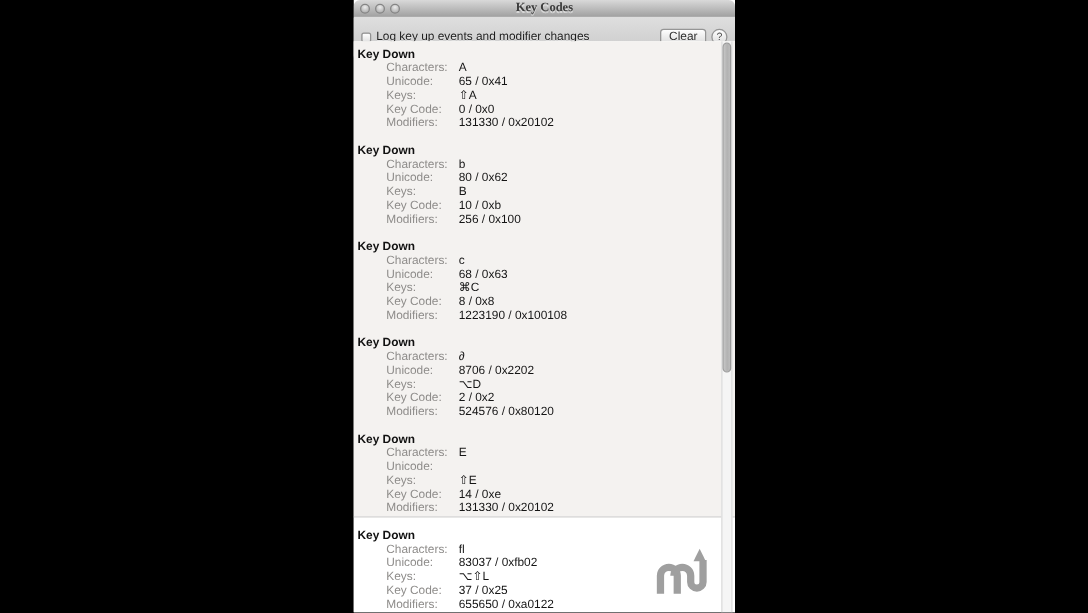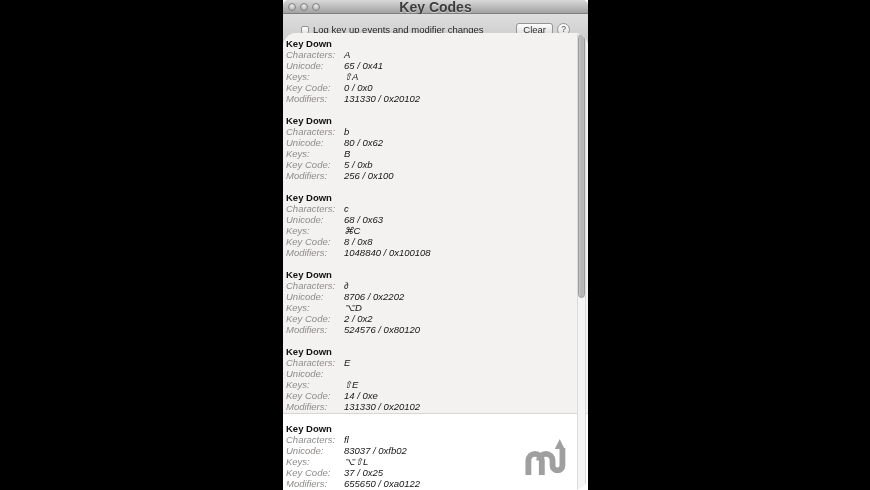--- a/index.html
+++ b/index.html
@@ -17,39 +17,40 @@
 
   
   .titlebar {
     position:relative; height:14px;
     background:linear-gradient(#d9d9d9,#adadad 80%,#a2a2a2);
     border-bottom:1px solid #7e7e7e;
     border-radius:5px 5px 0 0;
     display:flex; align-items:center; justify-content:center;
   }
   .title {
-    font-size:14px; font-weight:bold; color:#3c3c3c;
+    font-size:10px; font-weight:bold; color:#3c3c3c;
     text-shadow:0 1px 0 rgba(255,255,255,.5);
     line-height:14px;
+    font-family:Liberation Serif, serif;
   }
   .traffic-lights {
     position:absolute; left:5px; top:3px; display:flex; gap:4px;
   }
   .tl {
     width:8px; height:8px; border-radius:50%;
     background:radial-gradient(circle at 50% 30%, #ececec, #b9b9b9 70%, #a5a5a5);
     border:1px solid #858585;
   }
 
   
   .toolbar {
     position:relative; height:32px;
     background:linear-gradient(#dedede,#c9c9c9);
     border-bottom:1px solid #8a8a8a;
-    display:flex; align-items:center; padding:0 18px;
+    display:flex; align-items:center; padding:0 6px;
   }
   .checkbox-row { display:flex; align-items:center; gap:4px; cursor:default; }
   .checkbox {
     width:8px; height:8px; border-radius:2px;
     background:linear-gradient(#ffffff,#e3e3e3);
     border:1px solid #929292;
   }
   .checkbox-label {
     font-size:9.5px; color:#1c1c1c;
     text-shadow:0 1px 0 rgba(255,255,255,.4);
@@ -68,36 +69,36 @@
     width:13px; height:13px; border-radius:50%;
     background:linear-gradient(#fefefe,#dcdcdc);
     border:1px solid #959595;
     font-size:8.5px; color:#4a4a4a; text-align:center; line-height:11px;
     padding:0;
   }
 
   
   .content {
     position:absolute; top:33px; left:0; right:0; bottom:0;
-    background:#ffffff; overflow:hidden;border-radius:14px;
+    background:#ffffff; overflow:hidden;
   }
   .tint {
     position:absolute; top:0; left:0; right:0; height:381px;
     background:#f4f2f0; border-bottom:1px solid #d6d6d6;
   }
   .log {
     position:relative; padding:5px 14px 0 3px;
   }
   .entry { margin-bottom:11px; }
   .entry-title {
     font-size:9.5px; line-height:11px; font-weight:bold; color:#111;
   }
   .row {
     display:grid; grid-template-columns:58px auto;
-    line-height:11px;font-style:italic;
+    margin-left:23px; line-height:11px;
   }
   .lbl { font-size:9.5px; color:#8e8c8a; }
   .val { font-size:9.5px; color:#151515; }
 
   
   .scrollbar {
     position:absolute; top:0; bottom:0; right:2px; width:9px;
     background:#f5f5f5;
     border-left:1px solid #dcdcdc; border-right:1px solid #dcdcdc;
   }
@@ -174,21 +175,21 @@
           <div class="row">
             <span class="lbl">Unicode:</span>
             <span class="val">80 / 0x62</span>
           </div>
           <div class="row">
             <span class="lbl">Keys:</span>
             <span class="val">B</span>
           </div>
           <div class="row">
             <span class="lbl">Key Code:</span>
-            <span class="val">5 / 0xb</span>
+            <span class="val">10 / 0xb</span>
           </div>
           <div class="row">
             <span class="lbl">Modifiers:</span>
             <span class="val">256 / 0x100</span>
           </div>
         </div>
         <div class="entry">
           <div class="entry-title">Key Down</div>
           <div class="row">
             <span class="lbl">Characters:</span>
@@ -201,21 +202,21 @@
           <div class="row">
             <span class="lbl">Keys:</span>
             <span class="val">⌘C</span>
           </div>
           <div class="row">
             <span class="lbl">Key Code:</span>
             <span class="val">8 / 0x8</span>
           </div>
           <div class="row">
             <span class="lbl">Modifiers:</span>
-            <span class="val">1048840 / 0x100108</span>
+            <span class="val">1223190 / 0x100108</span>
           </div>
         </div>
         <div class="entry">
           <div class="entry-title">Key Down</div>
           <div class="row">
             <span class="lbl">Characters:</span>
             <span class="val">∂</span>
           </div>
           <div class="row">
             <span class="lbl">Unicode:</span>

